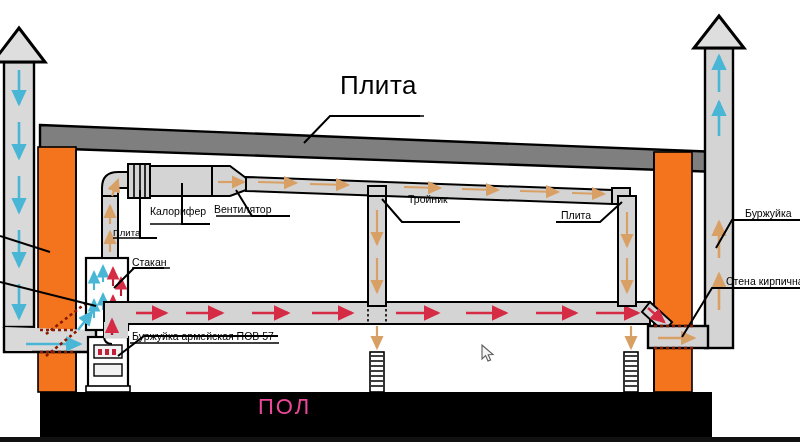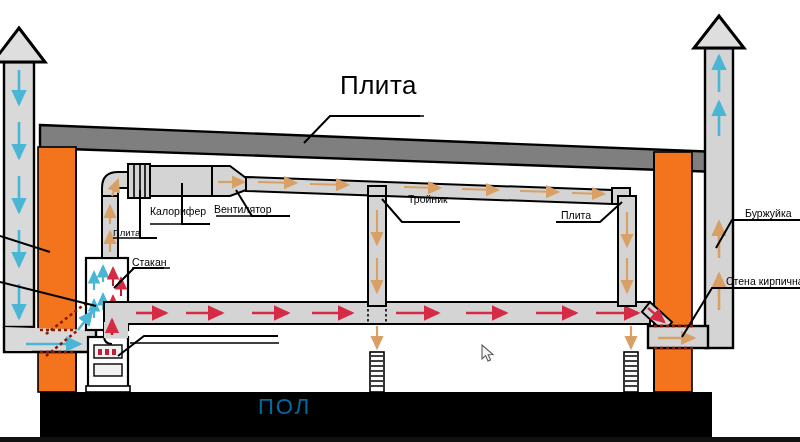--- a/index.html
+++ b/index.html
@@ -3,21 +3,21 @@
 <meta charset="utf-8">
 <style>
   html,body{margin:0;padding:0;background:#ffffff;}
   body{font-family:"Liberation Sans",sans-serif;}
   #stage{position:relative;width:800px;height:442px;background:#ffffff;overflow:hidden;}
   #stage svg{position:absolute;left:0;top:0;}
   .lbl{position:absolute;font-family:"Liberation Sans",sans-serif;color:#000;white-space:nowrap;}
   .lbl-sm{font-size:9.5px;}
   .lbl-md{font-size:10.5px;}
   .title-big{font-size:26px;letter-spacing:0.5px;}
-  .floor-txt{position:absolute;font-size:22px;color:#0369a1;letter-spacing:2px;font-weight:400;}
+  .floor-txt{position:absolute;font-size:22px;color:#ec4899;letter-spacing:2px;font-weight:400;}
 </style>
 </head>
 <body>
 
 <div id="stage">
 
   <svg width="800" height="442" viewBox="0 0 800 442">
     <defs>
       <marker id="ar-red" markerWidth="7" markerHeight="7" refX="5.5" refY="3" orient="auto">
         <path d="M0,0 L6.5,3 L0,6 z" fill="#d62b45"></path>
@@ -302,20 +302,21 @@
   <div class="lbl lbl-md" style="left:150px;top:205px;">Калорифер</div>
   <div class="lbl lbl-sm" style="left:113px;top:227px;">Плита</div>
   <div class="lbl lbl-md" style="left:132px;top:256px;">Стакан</div>
 
   <div class="lbl lbl-md" style="left:408px;top:193px;">Тройник</div>
   <div class="lbl lbl-md" style="left:561px;top:209px;">Плита</div>
 
   <div class="lbl lbl-md" style="left:745px;top:207px;">Буржуйка</div>
   <div class="lbl lbl-md" style="left:726px;top:275px;">Стена кирпичная</div>
 
+  <div class="lbl lbl-md" style="left:132px;top:330px;">Буржуйка армейская ПОВ 57</div>
 
   <div class="floor-txt" style="left:258px;top:394px;">ПОЛ</div>
 
   <svg style="position:absolute;left:481px;top:344px;" width="16" height="20" viewBox="0 0 16 20">
     <path d="M1,1 L1,15 L4.6,11.6 L7,17 L9.6,15.9 L7.2,10.8 L12,10.6 z" fill="#f4f4f4" stroke="#5a5a5a" stroke-width="1.1"></path>
   </svg>
 
 </div>
 
 </body></html>

